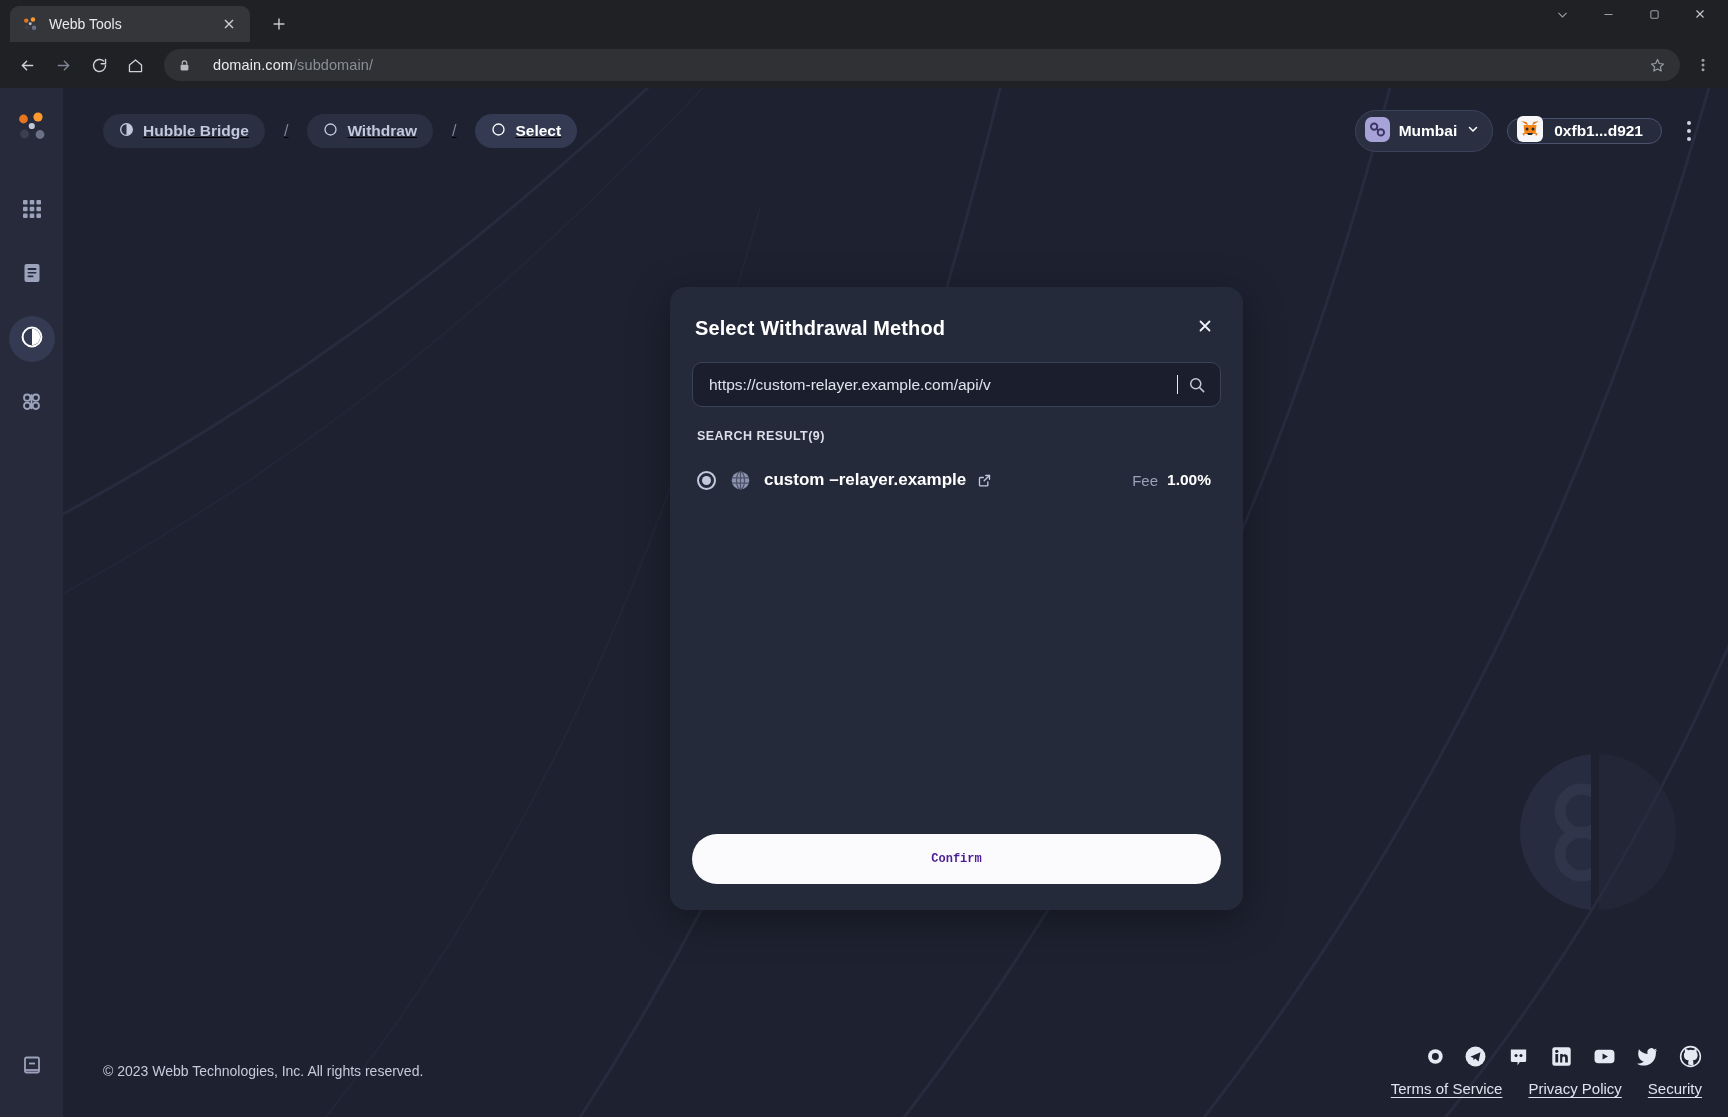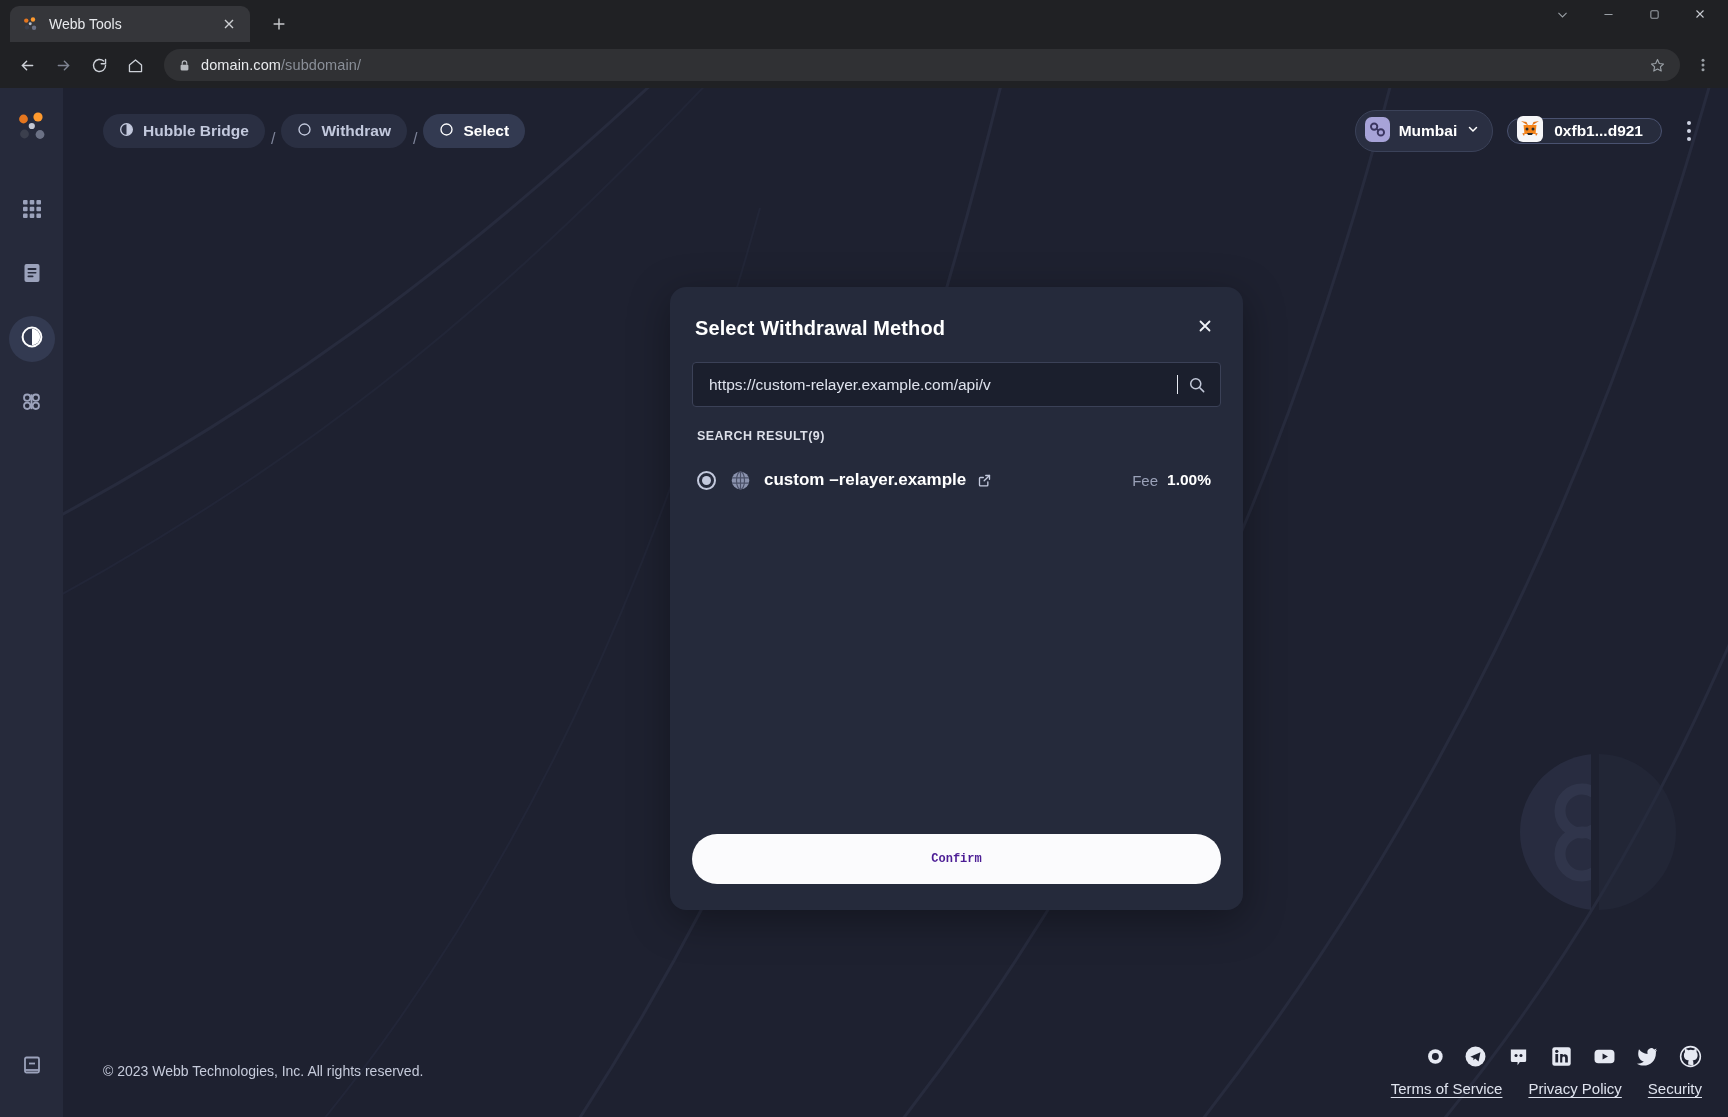--- a/index.html
+++ b/index.html
@@ -44,21 +44,21 @@
     padding: 0 12px; background: #202124;
   }
   .navbtn { width: 30px; height: 30px; display: flex; align-items: center;
             justify-content: center; color: #9fa3ab; cursor: pointer; }
   .omnibox {
     flex: 1; height: 32px; background: #303134; border-radius: 16px;
     display: flex; align-items: center; gap: 10px; padding: 0 14px;
     margin-left: 8px; margin-right: 4px;
   }
   .lock-icon { color: #b6b9be; display: flex; }
-  .url-text { font-size: 14.5px; color: #e8eaed; letter-spacing: .1px; }
+  .url-text { font-size: 14.5px; color: #e8eaed; letter-spacing: .1px; margin-left: 12px; }
   .url-text .dim { color: #8a8f98; }
   .omni-star { margin-left: auto; color: #9aa0a6; cursor: pointer; display: flex; }
   .kebab { width: 26px; height: 30px; display: flex; align-items: center;
            justify-content: center; color: #9aa0a6; cursor: pointer; }
 
   
   .app {
     position: relative; width: 1728px; height: 1029px;
     display: flex; background: #1e2130; overflow: hidden;
   }
@@ -80,21 +80,21 @@
   .side-item.active { background: #333a51; color: #ffffff; }
   .side-bottom { margin-top: auto; margin-bottom: 26px; }
 
   
   .main { flex: 1; position: relative; z-index: 2; display: flex; flex-direction: column; }
 
   .topbar {
     height: 86px; flex: none; display: flex; align-items: center;
     padding: 0 26px 0 40px;
   }
-  .breadcrumb { display: flex; align-items: flex-end; gap: 4px; }
+  .breadcrumb { display: flex; align-items: center; gap: 17px; text-decoration: underline; }
   .crumb {
     display: flex; align-items: center; gap: 9px;
     height: 34px; padding: 0 16px; border-radius: 17px;
     background: #2a2f42; color: #c3c9dd;
     font-size: 15.5px; font-weight: bold; cursor: pointer;
   }
   .crumb.active { background: #333a51; color: #ffffff; }
   .crumb-sep { color: #7d8398; font-size: 16px; padding: 0 2px; }
 
   .topbar-right { margin-left: auto; display: flex; align-items: center; gap: 14px; }
@@ -129,21 +129,21 @@
   .modal-head { display: flex; align-items: flex-start; padding: 0 3px; }
   .modal-title { font-size: 20px; font-weight: bold; color: #ffffff; letter-spacing: .1px; }
   .modal-close {
     margin-left: auto; margin-top: -4px; width: 26px; height: 26px;
     display: flex; align-items: center; justify-content: center;
     color: #f0f2f7; cursor: pointer;
   }
 
   .search-wrap {
     margin-top: 22px; height: 45px;
-    background: #1b1f2d; border: 1px solid #3b4157; border-radius: 4px;
+    background: #1b1f2d; border: 1px solid #3b4157; border-radius: 10px;
     display: flex; align-items: center; padding: 0 14px 0 16px;
   }
   .search-input {
     flex: 1; background: transparent; border: none; outline: none;
     color: #dfe3ee; font-size: 15.5px;
     font-family: "Liberation Sans", sans-serif;
   }
   .caret {
     width: 1px; height: 19px; background: #e7eaf2; margin-left: -1px;
     animation: blink 1.05s step-end infinite;

